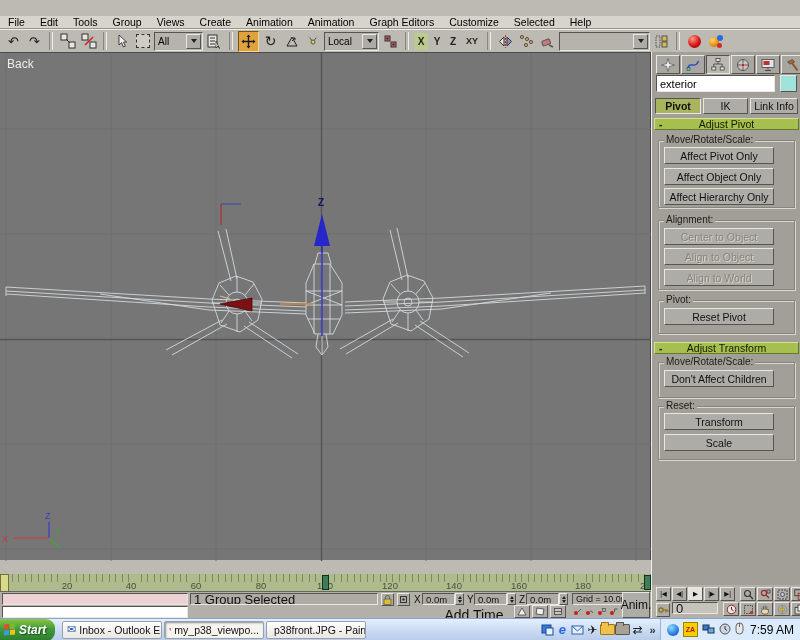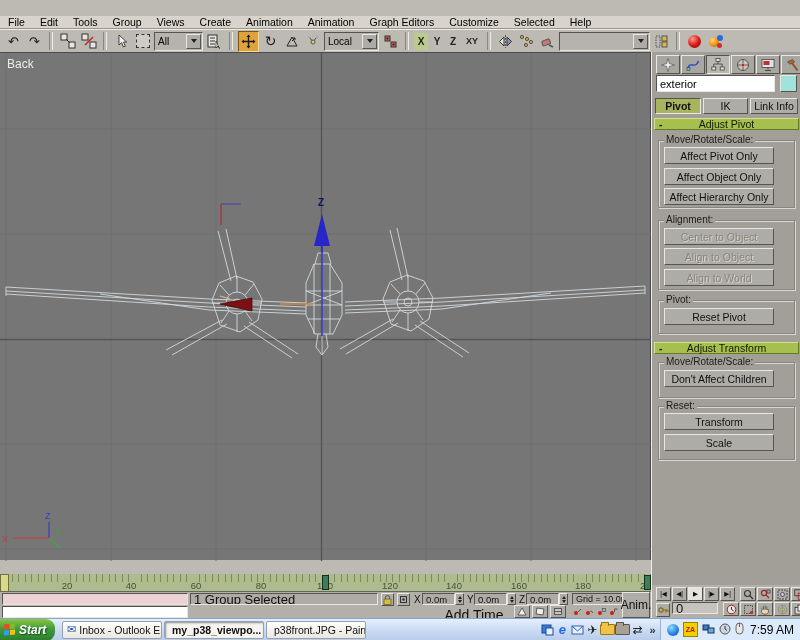--- a/index.html
+++ b/index.html
@@ -69,21 +69,21 @@
   
   .rbot{left:651px;top:585px;width:149px;height:33px;background:#b3b0aa;border-left:1px solid #efede7}
   .trbtn{position:absolute;height:14px;background:#aeaca6;border:1px solid;border-color:#e9e7e1 #56544f #56544f #e9e7e1;display:flex;align-items:center;justify-content:center;font-size:6.5px;color:#111;box-sizing:border-box}
 
   
   .taskbar{left:0;top:618px;width:800px;height:22px;background:linear-gradient(#e6f0fc,#c9daf3 55%,#b9cdea);border-top:1px solid #87a5d2;display:flex;align-items:center}
   .startbtn{width:55px;height:22px;background:linear-gradient(#8cc63f,#3f9b3b 45%,#2d7d2d);border-radius:0 9px 9px 0;color:#fff;font-size:12px;font-weight:bold;font-style:italic;display:flex;align-items:center;gap:4px;padding-left:4px;box-sizing:border-box;text-shadow:1px 1px 1px #1c4f1c}
   .flag{width:11px;height:11px;display:grid;grid-template-columns:5px 5px;grid-template-rows:5px 5px;gap:1px;transform:skewY(-6deg)}
   .flag i{display:block}
   .taskbtn{height:18px;margin:2px 1px;min-width:96px;max-width:100px;background:linear-gradient(#fefefc,#e9e7e0);border:1px solid #98a0ac;border-radius:2px;font-size:10.5px;color:#111;display:flex;align-items:center;gap:3px;padding:0 4px;overflow:hidden;white-space:nowrap;box-sizing:border-box}
-  .taskbtn.active{background:#f6f4ee;box-shadow:inset 1px 1px 2px #8a8f98;font-weight:bold}
+  .taskbtn.active{background:#f6f4ee;box-shadow:inset 1px 1px 2px #8a8f98;font-weight:normal}
   .qlico{width:15px;height:16px;display:flex;align-items:center;justify-content:center;font-size:11px}
   .tray{height:22px;display:flex;align-items:center;gap:4px;background:#dcebfc;border-left:1px solid #9ab2d8;padding:0 6px 0 6px}
   .clock{font-size:12px;color:#000;margin-left:2px}
   .folder{width:13px;height:9px;background:#f0c24a;border:1px solid #9a7a18;border-radius:1px;position:relative}
   .folder:before{content:"";position:absolute;left:0;top:-3px;width:6px;height:3px;background:#f0c24a;border:1px solid #9a7a18;border-bottom:none;border-radius:1px 1px 0 0}
   .folder.dark{background:#a8a296;border-color:#5c574c}
   .folder.dark:before{background:#a8a296;border-color:#5c574c}
 </style>
 </head>
 <body>

